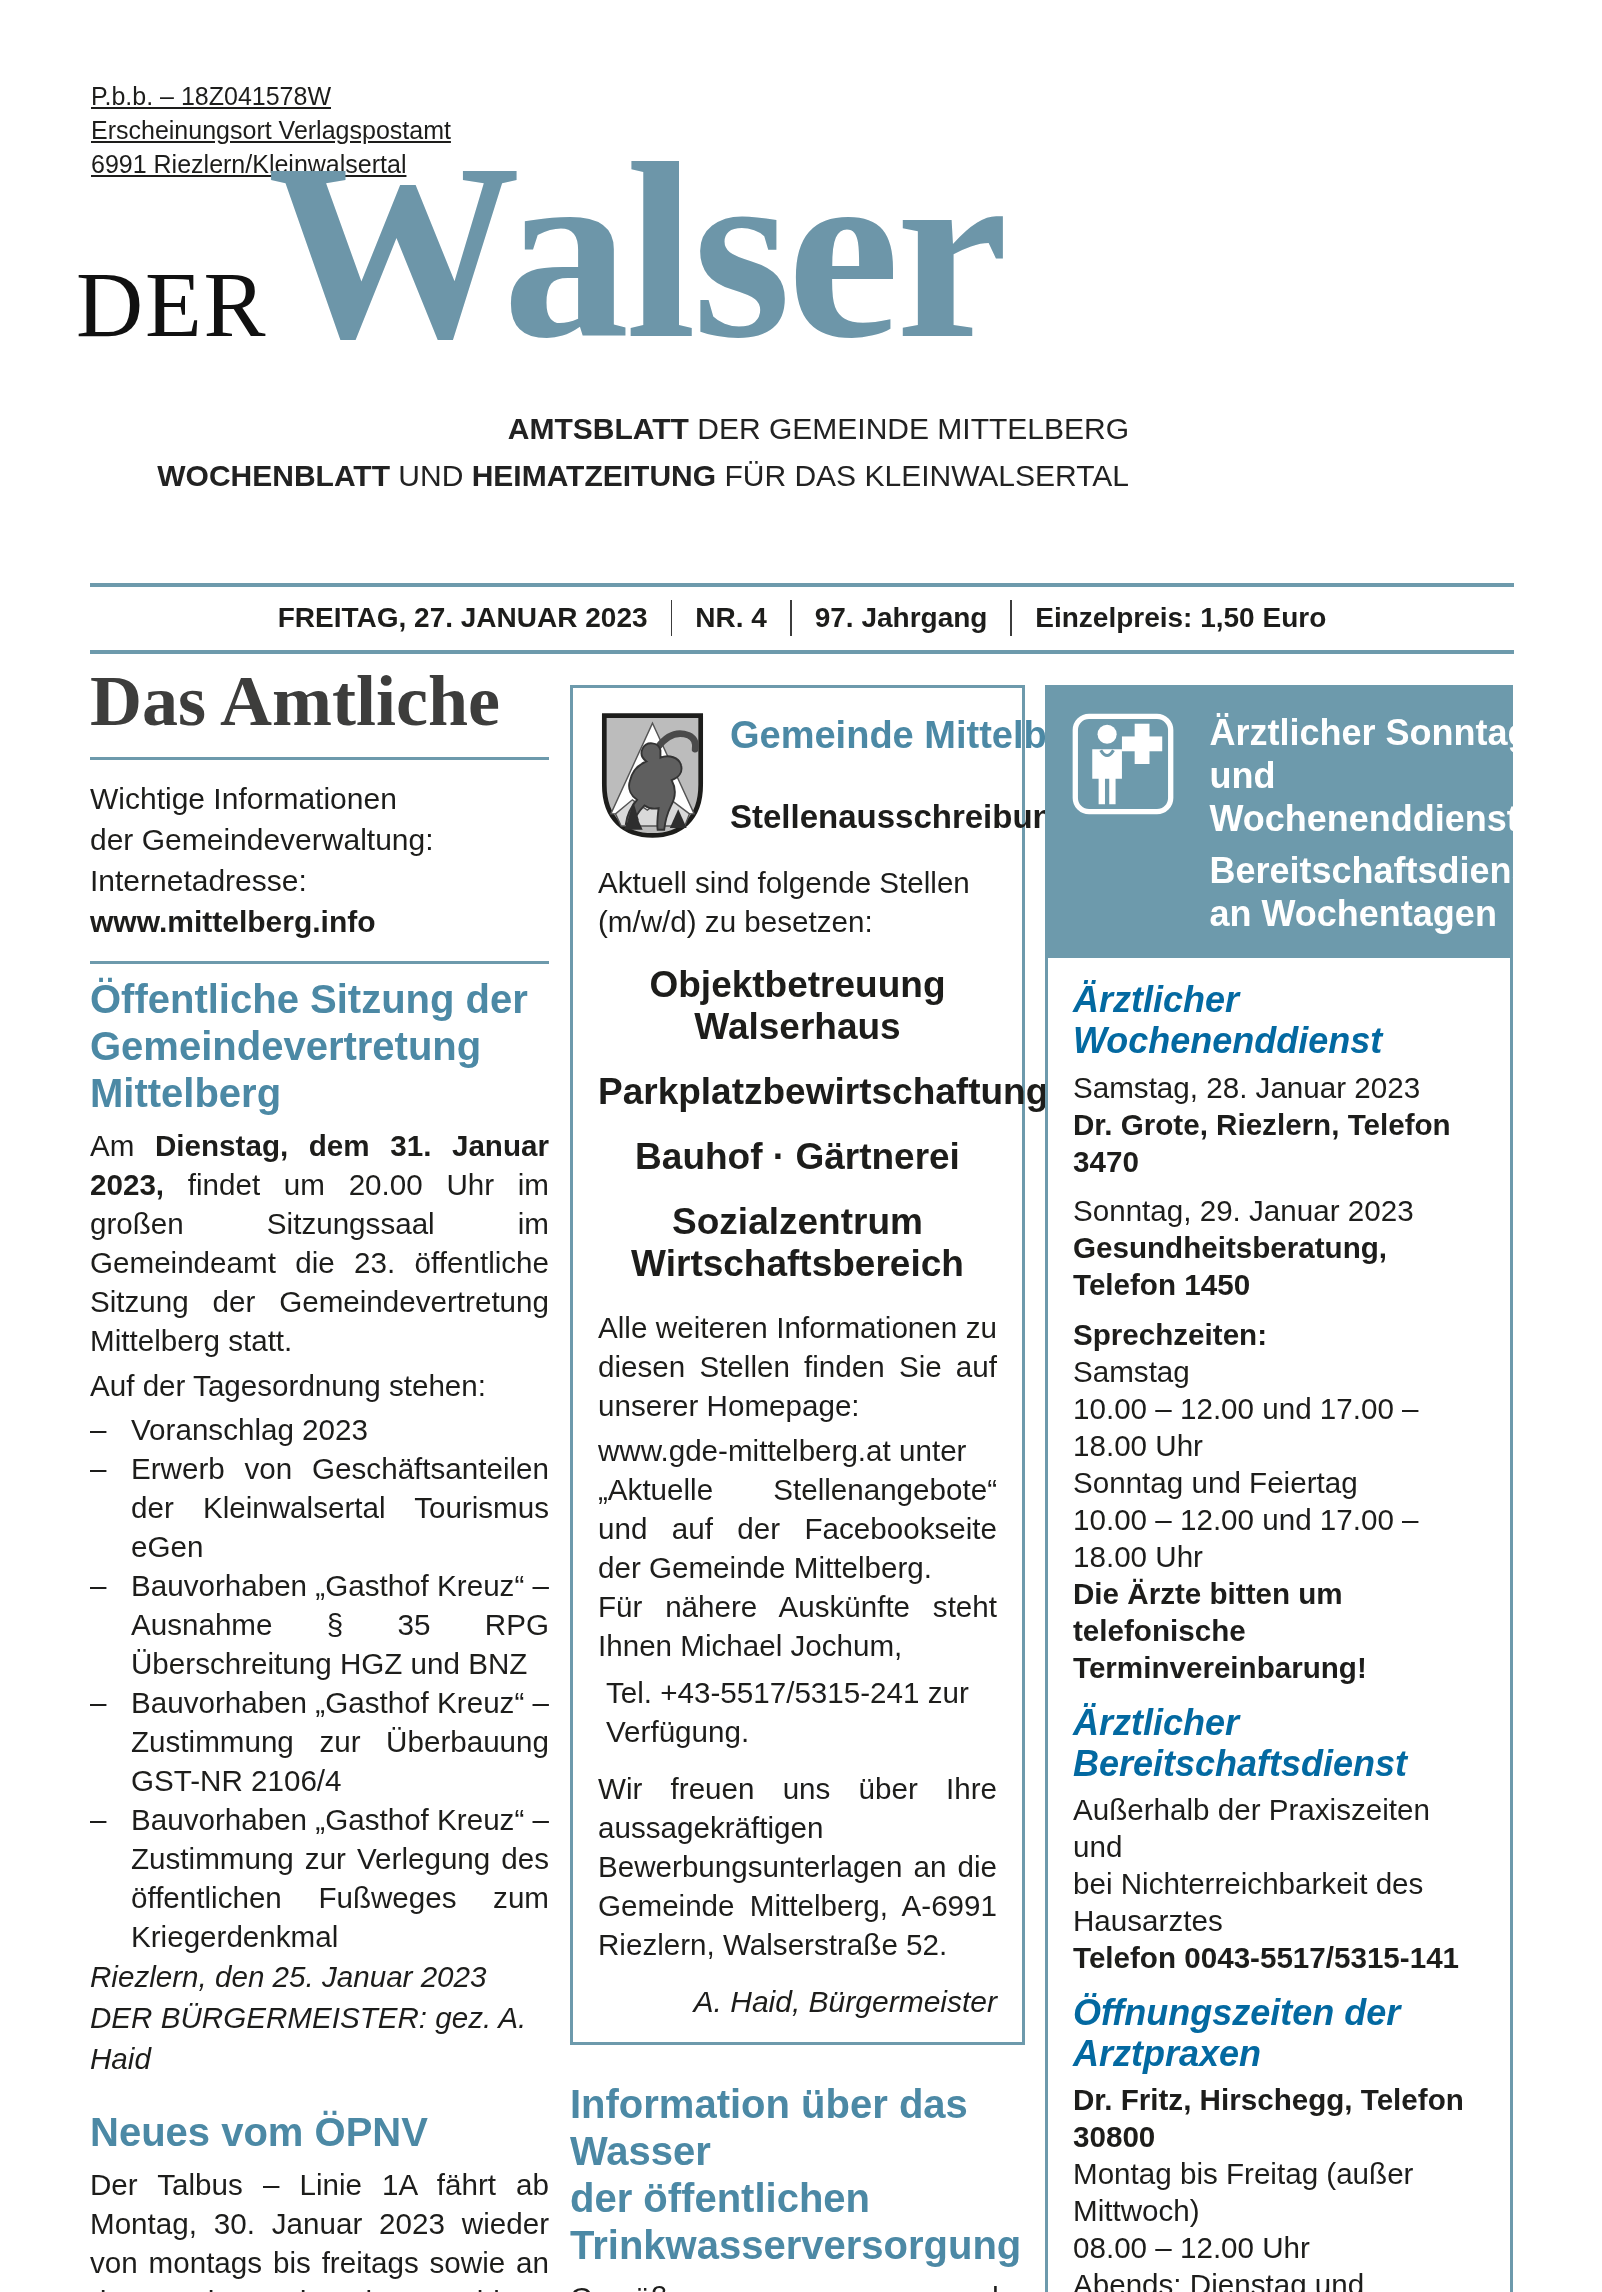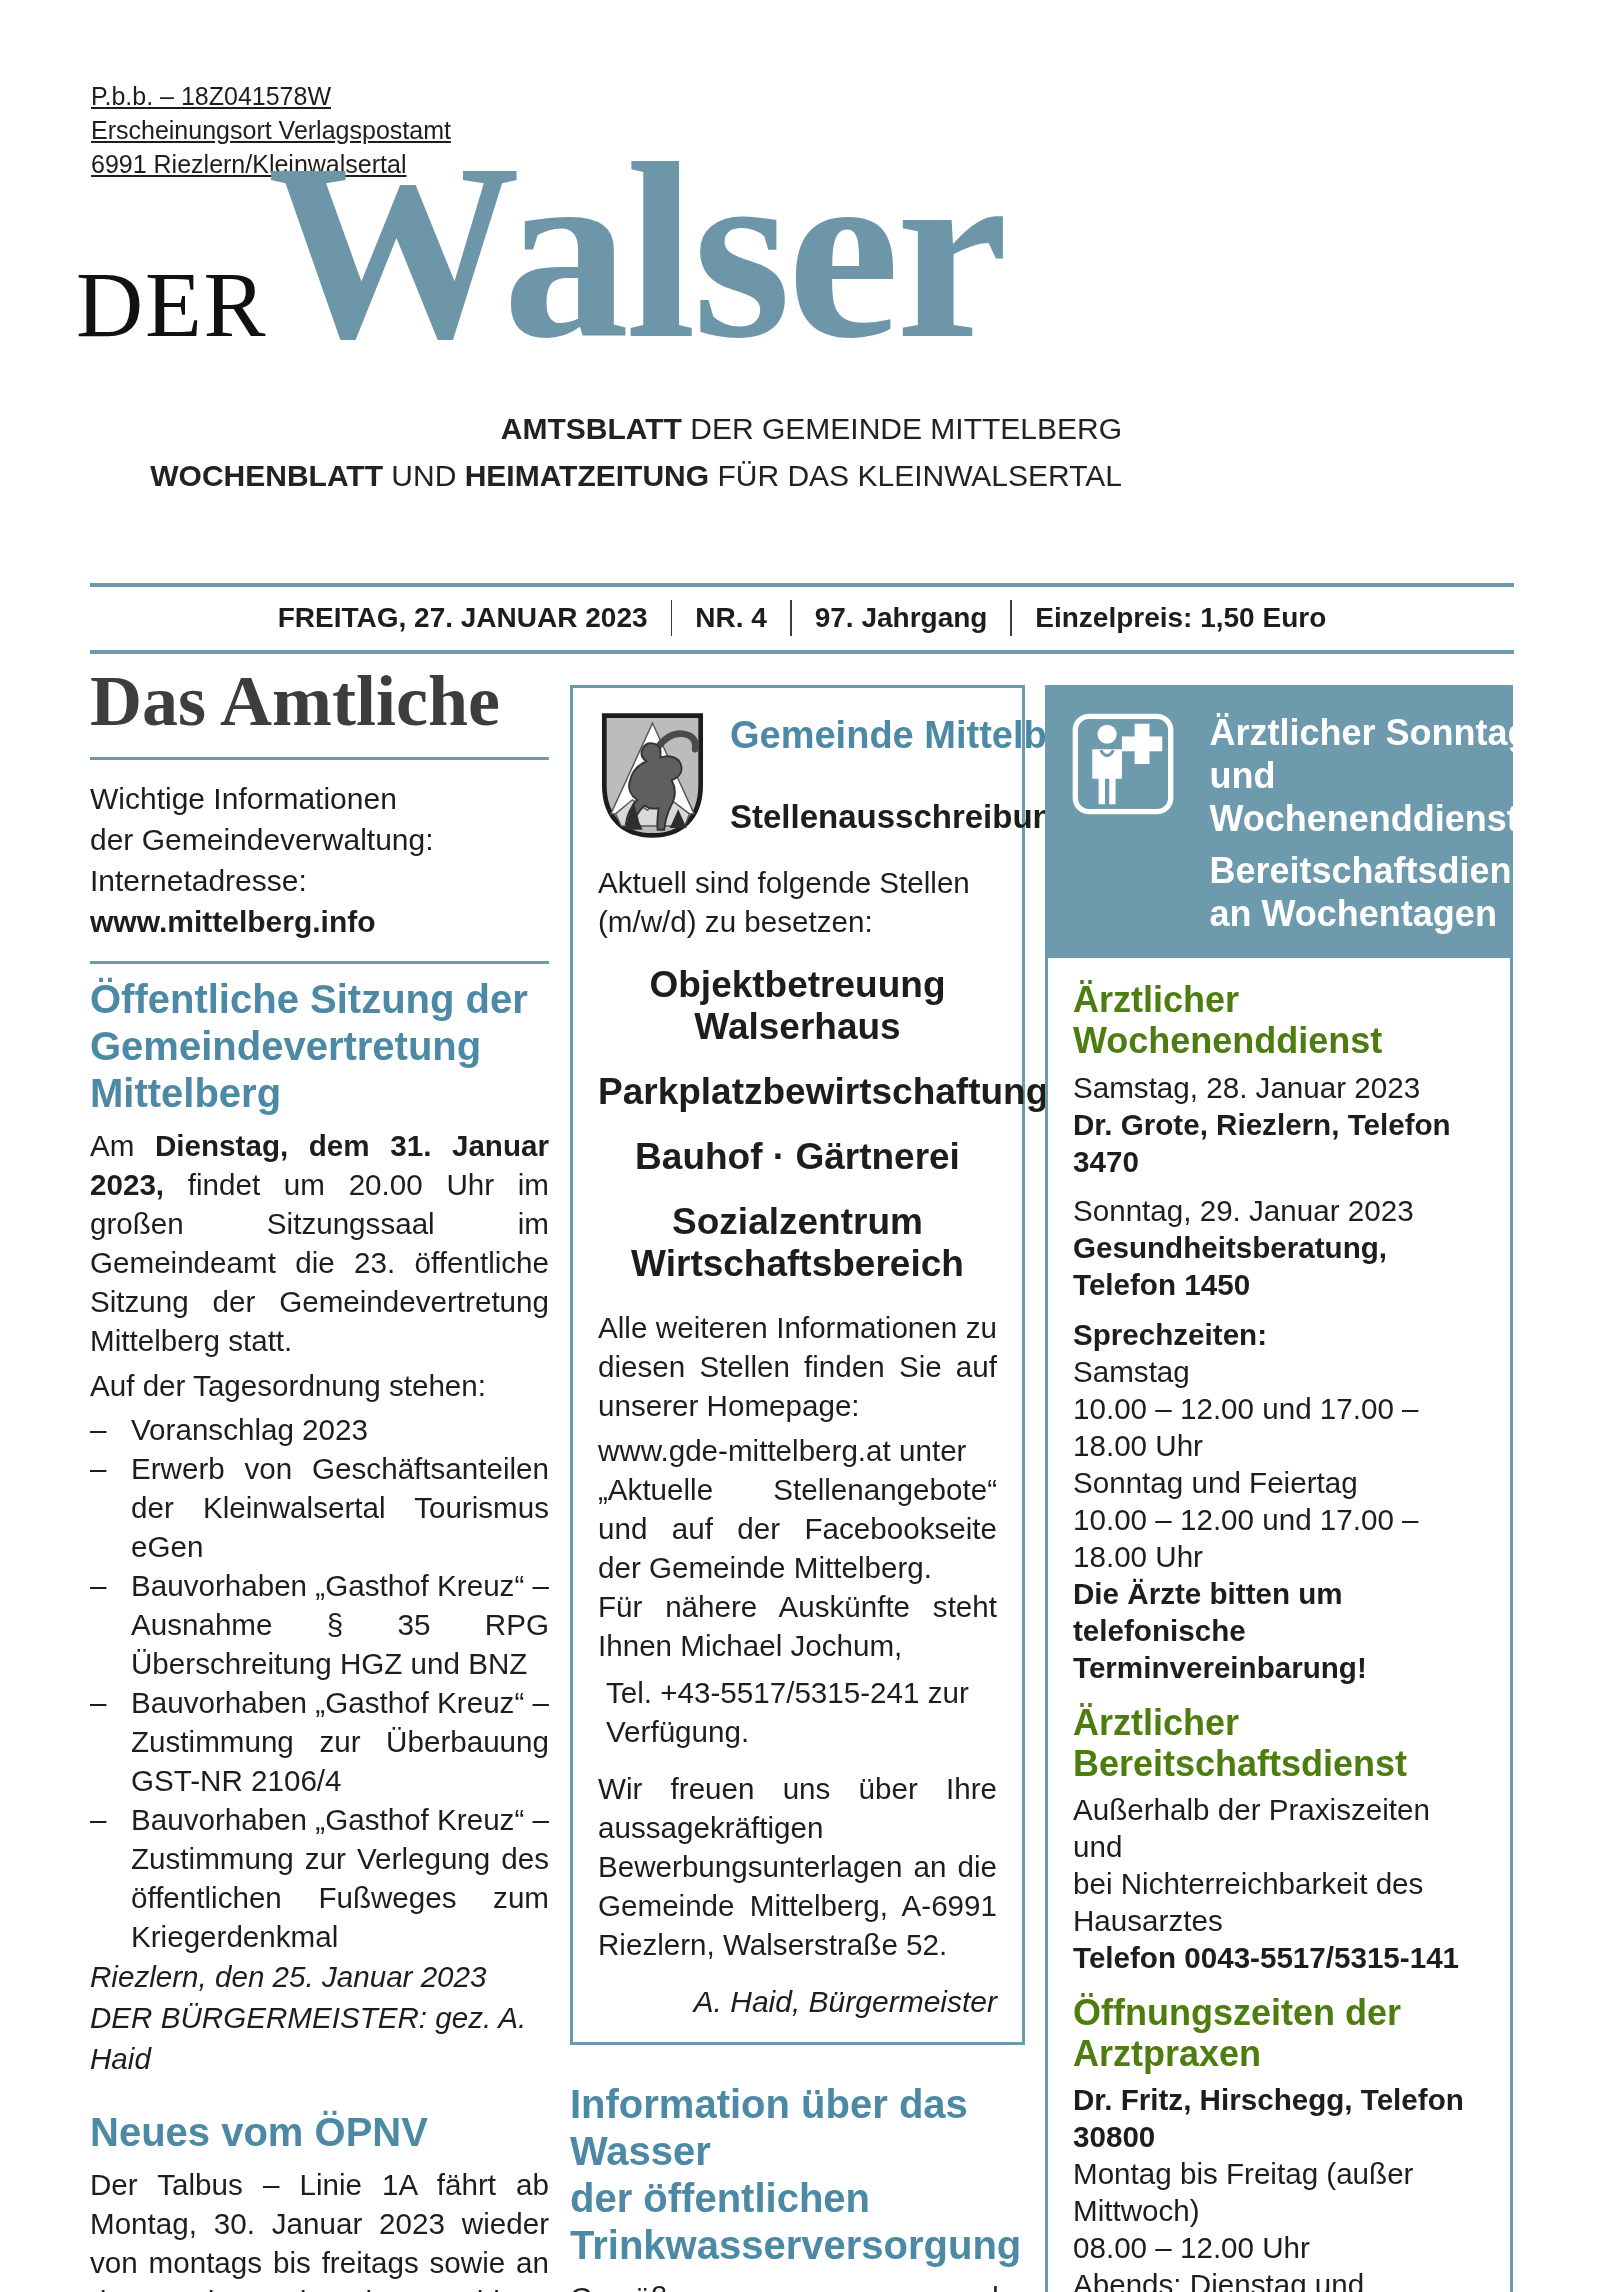--- a/index.html
+++ b/index.html
@@ -8,21 +8,21 @@
     font-family:"Liberation Sans", sans-serif; color:#1d1d1b;
     -webkit-font-smoothing:antialiased;
   }
   .abs { position:absolute; }
 
   
   .pbb { left:91px; top:79px; font-size:25px; line-height:34px;text-decoration:underline; }
   .mast { left:76px; top:106px; white-space:nowrap; }
   .mast .der { font-family:"Liberation Serif", serif; font-size:93px; letter-spacing:1.8px; color:#111; }
   .mast .walser { font-family:"Liberation Serif", serif; font-weight:bold; font-size:253px; color:#6d96a9; letter-spacing:-3.6px; }
-  .mast-sub { left:85px; top:405px; width:1037px; text-align:right; font-size:30px; line-height:47px; color:#222; }
+  .mast-sub { left:92px; top:405px; width:1037px; text-align:right; font-size:30px; line-height:47px; color:#222; }
   .mast-sub b { font-weight:bold; }
 
   
   .datebar {
     left:90px; top:583px; width:1424px;
     border-top:4.5px solid #6d9aac; border-bottom:4.5px solid #6d9aac;
     display:flex; align-items:center; justify-content:center; gap:23px;
     padding:13.4px 0; font-size:28px; font-weight:bold; color:#1d1d1b;
   }
   .datebar .sep { width:1.8px; height:36px; background:#3c3c3c; }
@@ -56,21 +56,21 @@
   .job { text-align:center; font-weight:bold; font-size:37px; line-height:42px; margin:23px 0; }
   .sig-right { text-align:right; font-style:italic; font-size:30px; margin-top:21.5px; }
   .h-water { color:#4c89a5; font-weight:bold; font-size:40px; line-height:47px; margin:36px 0 9px 0; }
 
   
   .medbox { border:3.6px solid #6d9aac; }
   .medbox-head { background:#6d9aac; color:#fff; display:flex; gap:34px; padding:23px 21.5px; }
   .medbox-head .txt { font-weight:bold; font-size:36px; line-height:43px; }
   .medbox-head .grp2 { margin-top:9px; }
   .medbox-body { padding:16px 25px 18px 25px; background:#fff; }
-  .medbox-body .h { color:#4d7c0f; font-weight:bold; font-size:36px; line-height:41px; margin:16px 0 7.2px 0; }
+  .medbox-body .h { color:#0369a1; font-weight:bold; font-size:36px; line-height:41px; margin:16px 0 7.2px 0;font-style:italic; }
   .medbox-body .h.first { margin-top:5.4px; }
   .rl { font-size:29.6px; line-height:37px; }
   .rl.b { font-weight:bold; }
   .rl.gap { margin-top:12.5px; }
 </style>
 </head>
 <body>
 
 <div class="abs pbb">
   <span class="blockline">P.b.b. – 18Z041578W</span>

